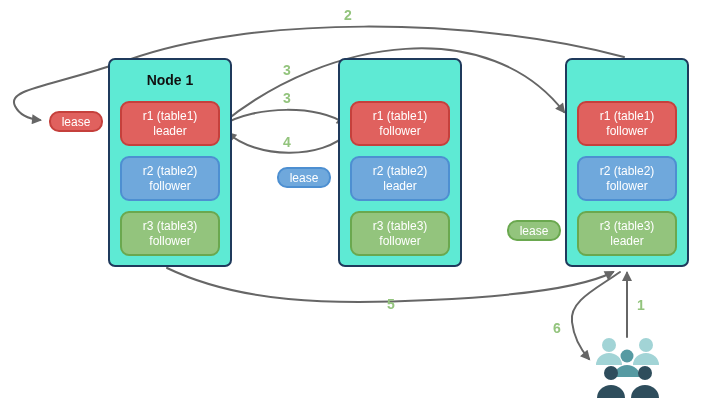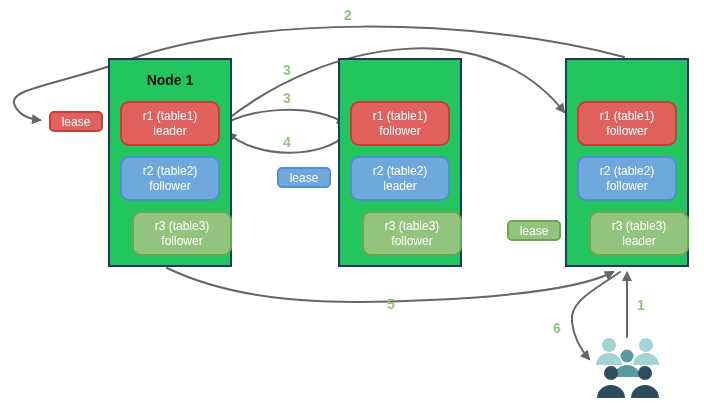--- a/index.html
+++ b/index.html
@@ -8,48 +8,48 @@
     width:704px;height:405px;
     background:#ffffff;
     font-family:"Liberation Sans", sans-serif;
     overflow:hidden;
   }
   .arrows{position:absolute;left:0;top:0;width:704px;height:405px;pointer-events:none;}
 
   .node{
     position:absolute;top:58px;width:124px;height:209px;
     box-sizing:border-box;
-    background:#22c55e;
+    background:#5eead4;
     border:2px solid #1f3a5c;
-    border-radius:0;
+    border-radius:7px;
   }
   .node-title{
     margin-top:12px;
     text-align:center;
     font-size:14px;font-weight:bold;color:#111111;
   }
   .replica{
     position:absolute;left:10px;width:100px;height:45px;
     box-sizing:border-box;
     border-radius:9px;
     border:2px solid transparent;
     display:flex;flex-direction:column;justify-content:center;
     color:#ffffff;font-size:12px;line-height:15px;text-align:center;
   }
   .rep-0{top:41px;}
   .rep-1{top:96px;}
-  .rep-2{top:151px;margin-left:12px;}
+  .rep-2{top:151px;}
   .rep-red{background:#e0615e;border-color:#c5403c;}
   .rep-blue{background:#6fa8dc;border-color:#4d8fd1;}
   .rep-green{background:#93c47d;border-color:#6aa84f;}
 
   .lease{
     position:absolute;width:54px;height:21px;
     box-sizing:border-box;
-    border-radius:5px;border:2px solid transparent;
+    border-radius:10px;border:2px solid transparent;
     color:#ffffff;font-size:12px;
     display:flex;align-items:center;justify-content:center;
   }
   .lease-red{left:49px;top:111px;background:#e0615e;border-color:#c5403c;}
   .lease-blue{left:277px;top:167px;background:#6fa8dc;border-color:#4d8fd1;}
   .lease-green{left:507px;top:220px;background:#93c47d;border-color:#6aa84f;}
 
   .step{
     position:absolute;
     color:#93c47d;font-size:14px;font-weight:bold;

